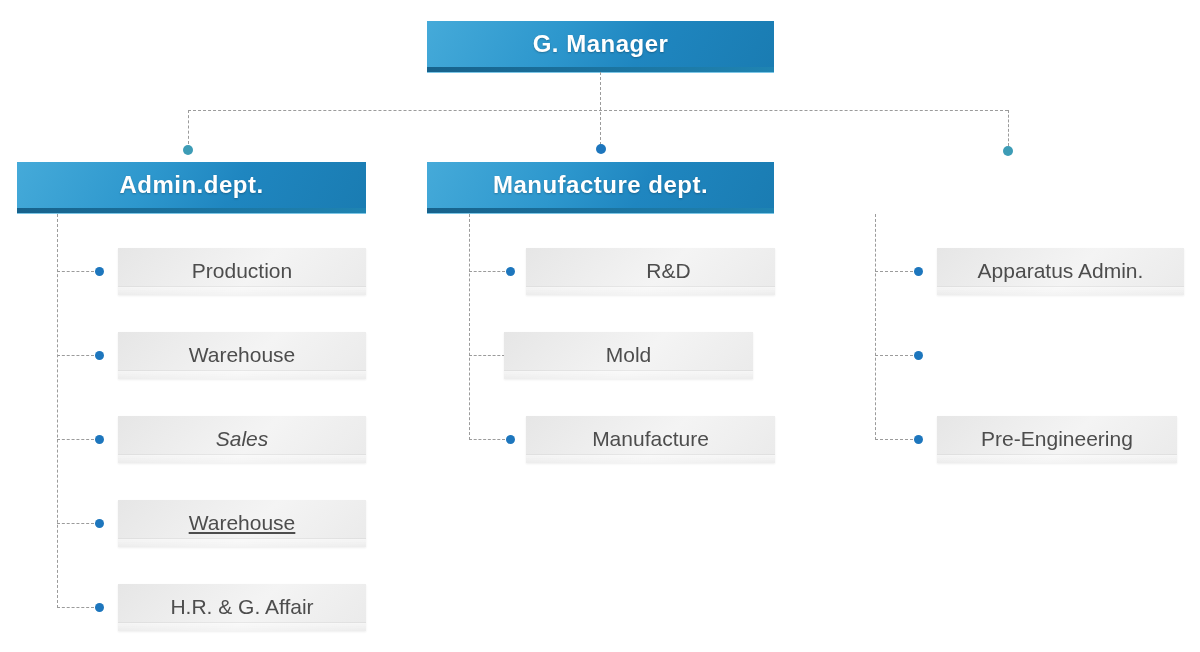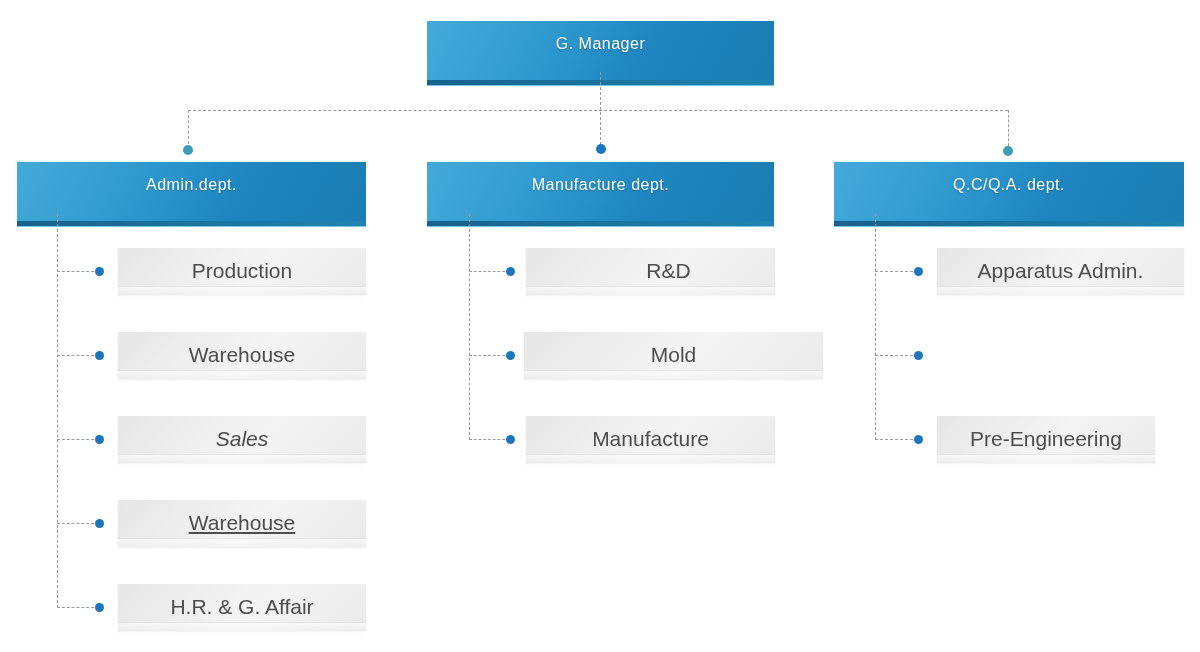--- a/index.html
+++ b/index.html
@@ -26,30 +26,30 @@
     width: 1200px;
     height: 652px;
     background: #ffffff;
     overflow: hidden;
   }
 
   .box { position: absolute; text-align: center; }
 
   
   .box.header {
-    height: 59px;
+    height: 46px;
     line-height: 46px;
     background: linear-gradient(118deg,
       var(--header-blue-light) 0%,
       #2d97cd 38%,
       var(--header-blue) 62%,
       var(--header-blue-dark) 100%);
     color: var(--header-text);
-    font-size: 16px;
-    font-weight: normal;
+    font-size: 24px;
+    font-weight: bold;
     letter-spacing: 0.5px;
     text-shadow: 0 1px 2px rgba(0,0,0,0.25);
   }
   .box.header::after {
     content: "";
     position: absolute;
     left: 0; right: 0; bottom: -5px;
     height: 5px;
     background: linear-gradient(90deg, var(--header-strip-dark), var(--header-strip-mid));
     box-shadow: 0 1px 0 var(--header-strip-light);
@@ -103,23 +103,20 @@
   <div class="dot big teal" style="left:183px; top:145px;"></div>
   <div class="dot big" style="left:596px; top:144px;"></div>
   <div class="dot big teal" style="left:1003px; top:146px;"></div>
 
   <div class="box header" style="left:17px; top:162px; width:349px;">
     <span>Admin.dept.</span>
   </div>
   <div class="box header" style="left:427px; top:162px; width:347px;">
     <span>Manufacture dept.</span>
   </div>
-  <div class="box header" style="left:834px; top:162px; width:350px;">
-    <span>Q.C/Q.A. dept.</span>
-  </div>
 
   <div class="vline" style="left:57px; top:214px; height:394px;"></div>
   <div class="hline" style="left:57px; top:271px; width:37px;"></div>
   <div class="hline" style="left:57px; top:355px; width:37px;"></div>
   <div class="hline" style="left:57px; top:439px; width:37px;"></div>
   <div class="hline" style="left:57px; top:523px; width:37px;"></div>
   <div class="hline" style="left:57px; top:607px; width:37px;"></div>
   <div class="dot" style="left:95px; top:267px;"></div>
   <div class="dot" style="left:95px; top:351px;"></div>
   <div class="dot" style="left:95px; top:435px;"></div>
@@ -146,35 +143,35 @@
   <div class="hline" style="left:469px; top:271px; width:36px;"></div>
   <div class="hline" style="left:469px; top:355px; width:36px;"></div>
   <div class="hline" style="left:469px; top:439px; width:36px;"></div>
   <div class="dot" style="left:506px; top:267px;"></div>
   <div class="dot" style="left:506px; top:351px;"></div>
   <div class="dot" style="left:506px; top:435px;"></div>
 
   <div class="box child" style="left:526px; top:248px; width:249px;padding-left:36px;">
     <span>R&amp;D</span>
   </div>
-  <div class="box child" style="left:524px; top:332px; width:299px;">
+  <div class="box child" style="left:504px; top:332px; width:249px;">
     <span>Mold</span>
   </div>
   <div class="box child" style="left:526px; top:416px; width:249px;">
     <span>Manufacture</span>
   </div>
 
   <div class="vline" style="left:875px; top:214px; height:226px;"></div>
   <div class="hline" style="left:875px; top:271px; width:38px;"></div>
   <div class="hline" style="left:875px; top:355px; width:38px;"></div>
   <div class="hline" style="left:875px; top:439px; width:38px;"></div>
   <div class="dot" style="left:914px; top:267px;"></div>
   <div class="dot" style="left:914px; top:351px;"></div>
   <div class="dot" style="left:914px; top:435px;"></div>
 
   <div class="box child" style="left:937px; top:248px; width:247px;">
     <span>Apparatus Admin.</span>
   </div>
-  <div class="box child" style="left:937px; top:416px; width:218px;">
+  <div class="box child" style="left:937px; top:416px; width:240px;">
     <span>Pre-Engineering</span>
   </div>
 
 </div>
 
 </body></html>

